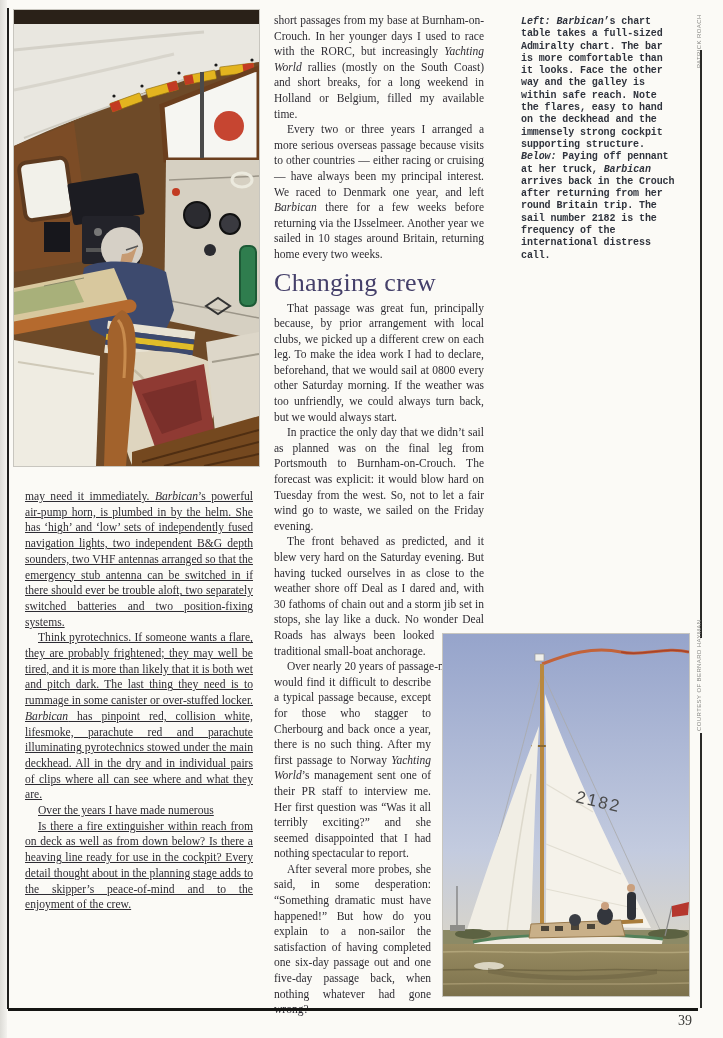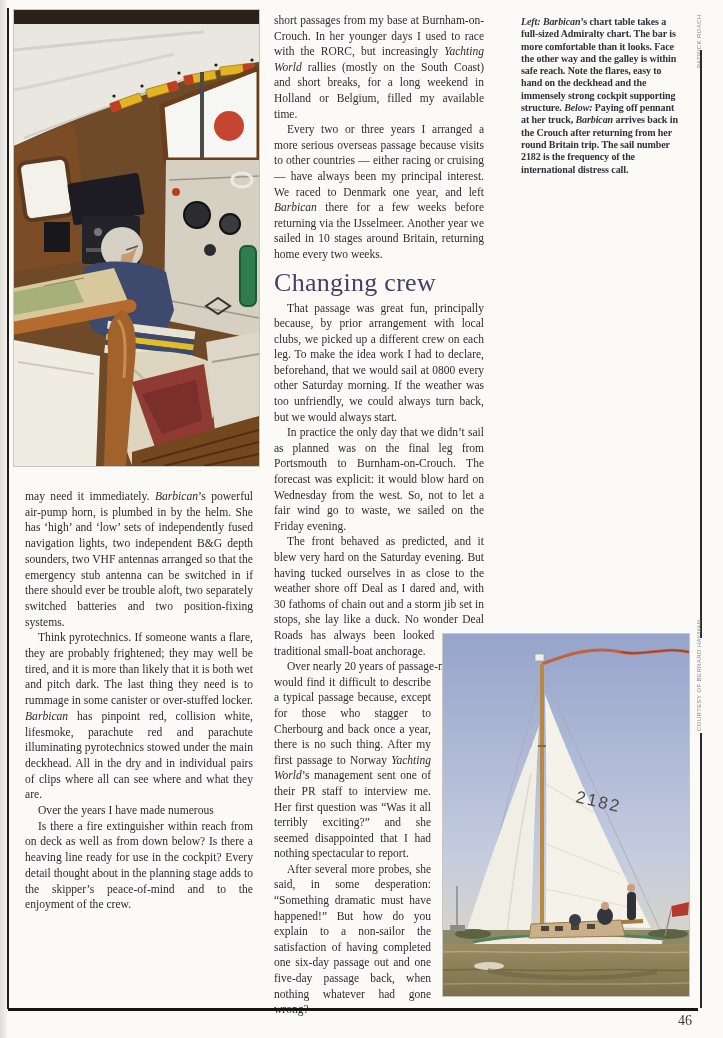--- a/index.html
+++ b/index.html
@@ -4,28 +4,28 @@
 <style>
   html,body{margin:0;padding:0;background:#e9e8e4;}
   .page{position:relative;width:723px;height:1038px;background:#fbfaf6;overflow:hidden;
         font-family:"Liberation Serif",serif;color:#2e2c33;}
   .page::before{content:"";position:absolute;left:0;top:0;width:7px;height:100%;
         background:linear-gradient(to right,#dddcd7,#f4f3ef);}
   .it{font-style:italic;}
   .col{text-align:justify;position:absolute;}
   .p{margin:0;font-size:11.6px;line-height:15.7px;}
   .p.ind{text-indent:13px;}
-  .leftcol{left:25px;top:489px;width:228px;}
+  .leftcol{left:25px;top:489px;width:228px;text-decoration:underline;}
   .midcol{left:274px;top:13px;width:210px;}
   .midcol .p{font-size:11.5px;line-height:15.6px;}
   .headline{margin:5px 0 3px 0;font-size:26px;font-weight:400;color:#45406a;
         text-align:left;letter-spacing:.3px;line-height:30px;}
   .narrow{width:157px;}
   .caption{position:absolute;left:521px;top:16px;width:157px;
-        font-family:Liberation Serif, serif;font-weight:700;font-size:10px;
+        font-family:Liberation Mono, monospace;font-weight:700;font-size:10px;
         line-height:12.3px;color:#2f333d;letter-spacing:-.1px;text-align:left;}
   .photo{position:absolute;outline:1px solid #c8c6bf;}
   .credit{position:absolute;writing-mode:vertical-rl;transform:rotate(180deg);
         font-family:"Liberation Sans",sans-serif;font-size:6px;color:#8a8a86;
         letter-spacing:.4px;white-space:nowrap;}
   .vrule{position:absolute;left:700px;width:2px;background:#2a2a28;}
   .hrule{position:absolute;left:8px;top:1008px;width:690px;height:3px;background:#151513;}
   .lrule{position:absolute;left:7px;top:8px;width:2px;height:1001px;background:#1d1d1b;}
   .pagenum{position:absolute;left:678px;top:1013px;font-size:14px;color:#3a3a38;}
 </style>
@@ -134,21 +134,21 @@
   <div class="credit" style="left:696px;top:24px;height:44px;">PATRICK ROACH</div>
   <div class="vrule" style="top:50px;height:588px;"></div>
   <div class="credit" style="left:696px;top:639px;height:92px;">COURTESY OF BERNARD HAYMAN</div>
   <div class="vrule" style="top:733px;height:275px;"></div>
 
   <div class="col midcol">
     <p class="p"><span>short passages from my base at Burnham-on-Crouch. In her younger days I used to race with the RORC, but increasingly </span><span class="it">Yachting World</span><span> rallies (mostly on the South Coast) and short breaks, for a long weekend in Holland or Belgium, filled my available time.</span></p>
     <p class="p ind"><span>Every two or three years I arranged a more serious overseas passage because visits to other countries — either racing or cruising — have always been my principal interest. We raced to Denmark one year, and left </span><span class="it">Barbican</span><span> there for a few weeks before returning via the IJsselmeer. Another year we sailed in 10 stages around Britain, returning home every two weeks.</span></p>
     <h2 class="headline">Changing crew</h2>
     <p class="p ind"><span>That passage was great fun, principally because, by prior arrangement with local clubs, we picked up a different crew on each leg. To make the idea work I had to declare, beforehand, that we would sail at 0800 every other Saturday morning. If the weather was too unfriendly, we could always turn back, but we would always start.</span></p>
-    <p class="p ind"><span>In practice the only day that we didn’t sail as planned was on the final leg from Portsmouth to Burnham-on-Crouch. The forecast was explicit: it would blow hard on Wednesday from the west. So, not to let a fair wind go to waste, we sailed on the Friday evening.</span></p>
+    <p class="p ind"><span>In practice the only day that we didn’t sail as planned was on the final leg from Portsmouth to Burnham-on-Crouch. The forecast was explicit: it would blow hard on Tuesday from the west. So, not to let a fair wind go to waste, we sailed on the Friday evening.</span></p>
     <p class="p ind"><span>The front behaved as predicted, and it blew very hard on the Saturday evening. But having tucked ourselves in as close to the weather shore off Deal as I dared and, with 30 fathoms of chain out and a storm jib set in stops, she lay like a duck. No wonder Deal Roads has always been looked on as a traditional small-boat anchorage.</span></p>
     <p class="p ind">Over nearly 20 years of passage-making I</p>
     <div class="narrow">
       <p class="p"><span>would find it difficult to describe a typical passage because, except for those who stagger to Cherbourg and back once a year, there is no such thing. After my first passage to Norway </span><span class="it">Yachting World</span><span>’s management sent one of their PR staff to interview me. Her first question was “Was it all terribly exciting?” and she seemed disappointed that I had nothing spectacular to report.</span></p>
       <p class="p ind"><span>After several more probes, she said, in some desperation: “Something dramatic must have happened!” But how do you explain to a non-sailor the satisfaction of having completed one six-day passage out and one five-day passage back, when nothing whatever had gone wrong?</span></p>
     </div>
   </div>
 
   <div class="col leftcol">
     <p class="p"><span>may need it immediately. </span><span class="it">Barbican</span><span>’s powerful air-pump horn, is plumbed in by the helm. She has ‘high’ and ‘low’ sets of independently fused navigation lights, two independent B&amp;G depth sounders, two VHF antennas arranged so that the emergency stub antenna can be switched in if there should ever be trouble aloft, two separately switched batteries and two position-fixing systems.</span></p>
@@ -220,15 +220,15 @@
       <path d="M0,318 C40,316 80,320 120,318 C170,316 210,320 246,318" stroke="#b8ab80" stroke-width="1.5" fill="none" opacity="0.8"></path>
       <path d="M0,336 C50,334 100,338 150,336 C190,334 220,338 246,336" stroke="#6a5f3e" stroke-width="1.5" fill="none" opacity="0.7"></path>
       <path d="M0,350 C60,348 130,352 246,349" stroke="#b0a379" stroke-width="1.5" fill="none" opacity="0.7"></path>
       <ellipse cx="46" cy="332" rx="15" ry="4" fill="#e8e3d4" opacity="0.85"></ellipse>
       <path d="M45,334 C90,344 170,344 214,335 L214,340 C170,348 90,348 45,339 Z" fill="#6a5f40" opacity="0.5"></path>
     </svg>
   </div>
 
   <div class="lrule"></div>
   <div class="hrule"></div>
-  <div class="pagenum">46</div>
+  <div class="pagenum">39</div>
 
 </div>
 
 </body></html>

